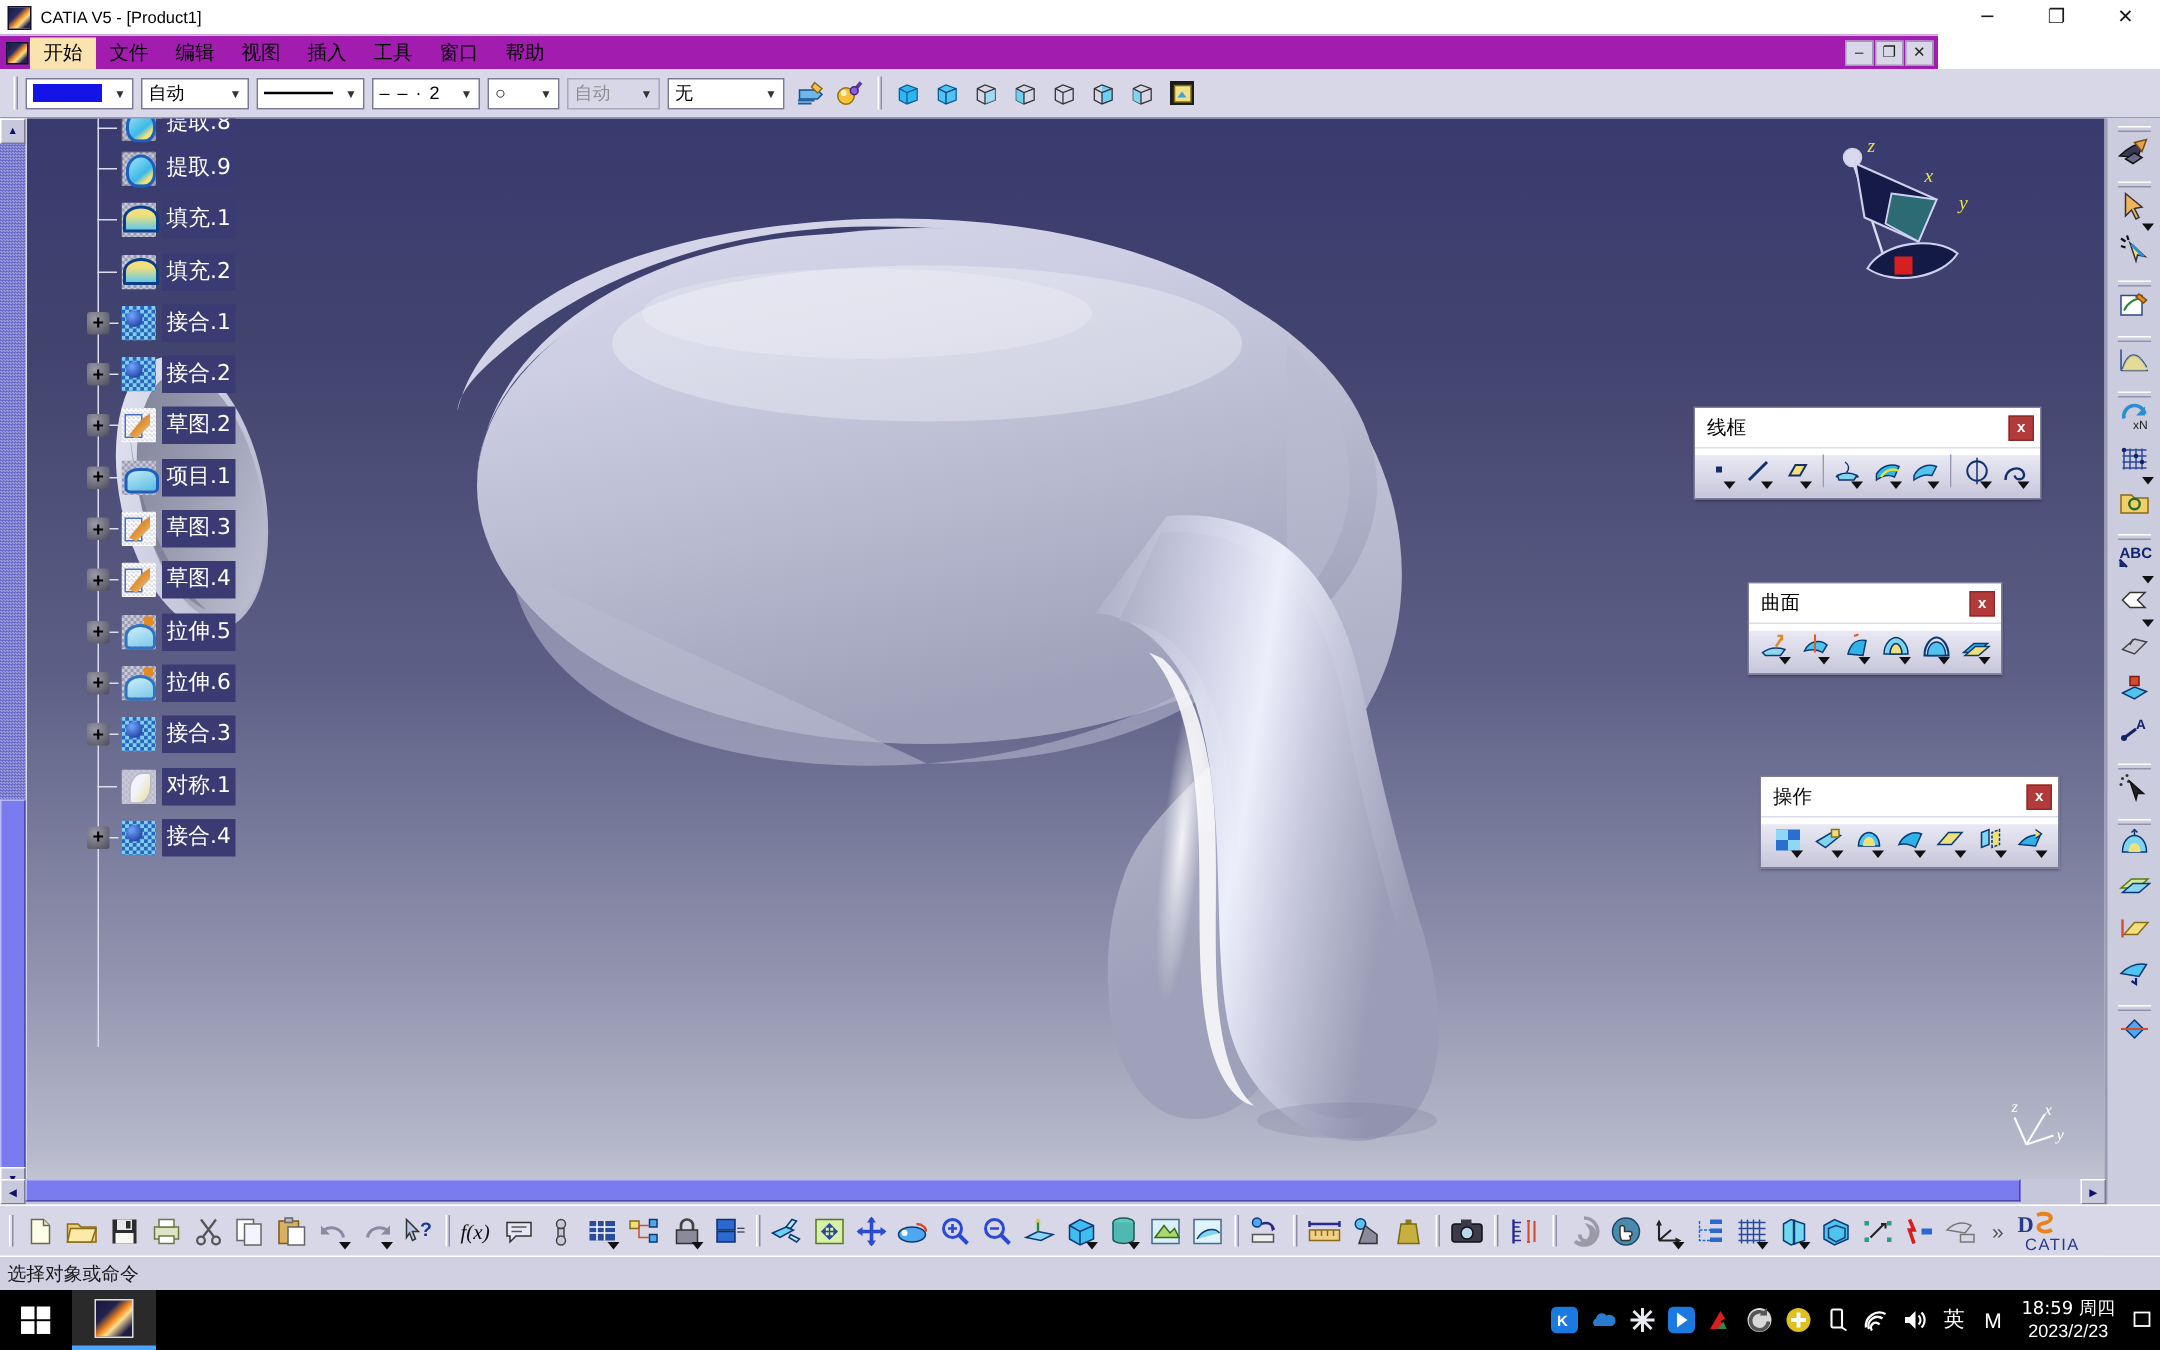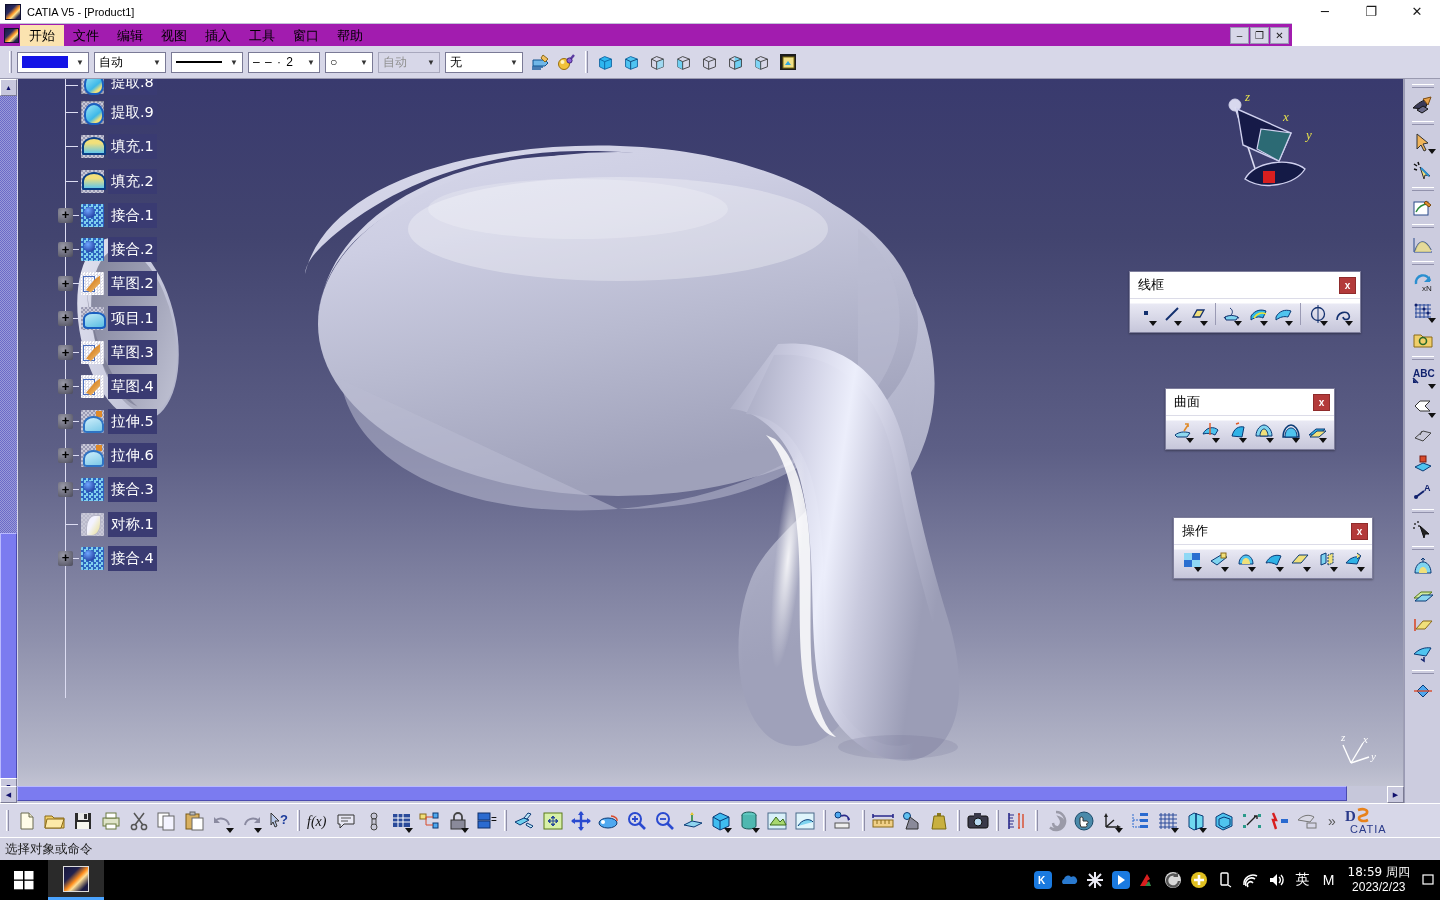--- a/index.html
+++ b/index.html
@@ -207,21 +207,21 @@
      border-left:4px solid transparent;border-right:4px solid transparent;border-top:5px solid #111;}
   .fbsep{ width:1px;height:22px;background:#fff;border-left:1px solid #9a9ab4; margin:0 3px;}
 
   
   #rtoolbar{
     position:absolute; right:0; top:79px; width:36px; height:766px;
     background:#ccccdf;
     border-left:1px solid #9a9ab4;
     display:flex; flex-direction:column; align-items:center; padding-top:3px;
   }
-  .rbtn{ width:30px;height:29px; display:flex;align-items:center;justify-content:center; position:relative;}
+  .rbtn{ width:30px;height:29px; display:flex;justify-content:center; position:relative;}
   .rbtn .cart{ position:absolute; right:2px; bottom:2px; width:0;height:0;
      border-left:4px solid transparent;border-right:4px solid transparent;border-top:5px solid #111;}
   .rsep{ width:22px;height:4px; border-top:1px solid #fff; border-bottom:1px solid #9292ac; margin:2px 0;}
 
   
   #bottombar{
     position:absolute; left:0; top:803px; width:1440px; height:34px;
     background:#d7d7e8; border-top:1px solid #fff;
     display:flex; align-items:center; padding-left:2px;
   }

